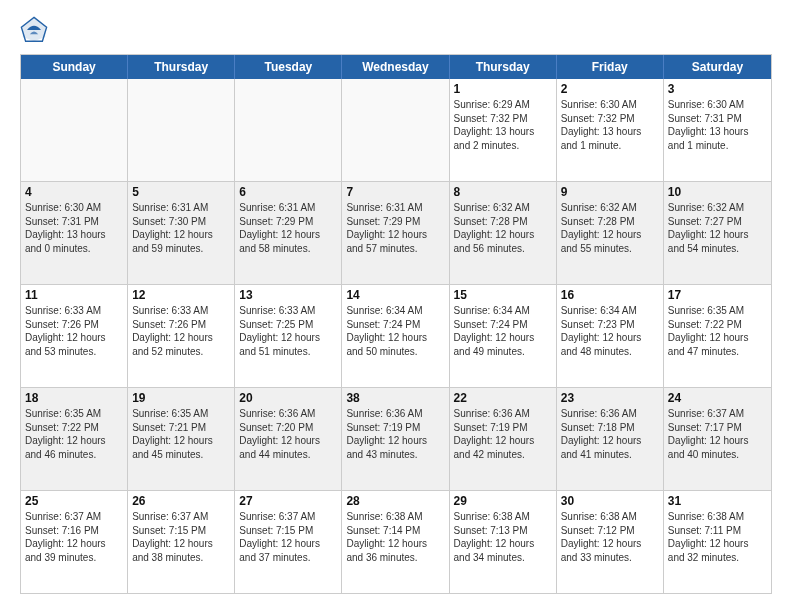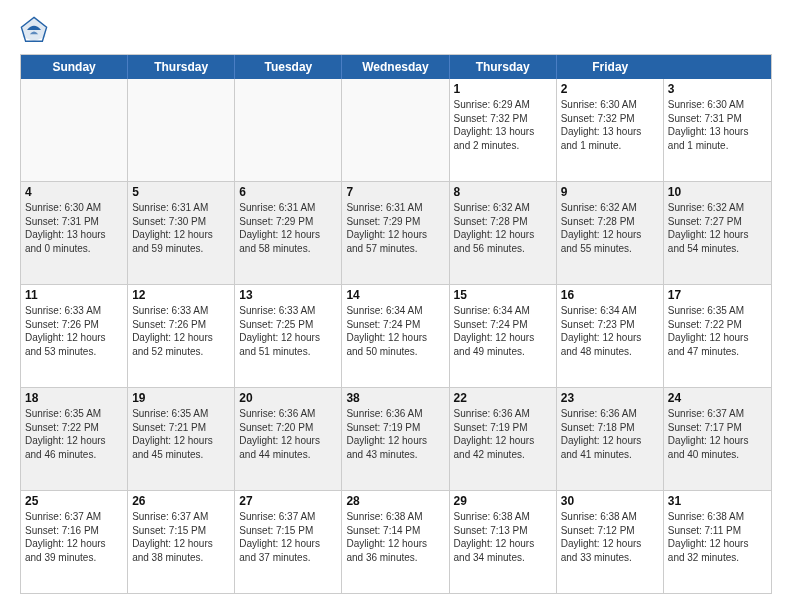--- a/index.html
+++ b/index.html
@@ -132,20 +132,21 @@
   </div>
 
   <div class="calendar">
     <div class="cal-header-row">
     <div class="cal-header-cell">Sunday</div>
         <div class="cal-header-cell">Thursday</div>
         <div class="cal-header-cell">Tuesday</div>
         <div class="cal-header-cell">Wednesday</div>
         <div class="cal-header-cell">Thursday</div>
         <div class="cal-header-cell">Friday</div>
+        <div class="cal-header-cell">Saturday</div>
       </div>
     <div class="cal-body">
     <div class="cal-week">
           <div class="cal-cell empty"></div>
           <div class="cal-cell empty"></div>
           <div class="cal-cell empty"></div>
           <div class="cal-cell empty"></div>
           <div class="cal-cell">
             <div class="day-num">1</div>
             <div class="day-info">Sunrise: 6:29 AM<br>Sunset: 7:32 PM<br>Daylight: 13 hours and 2 minutes.</div>

